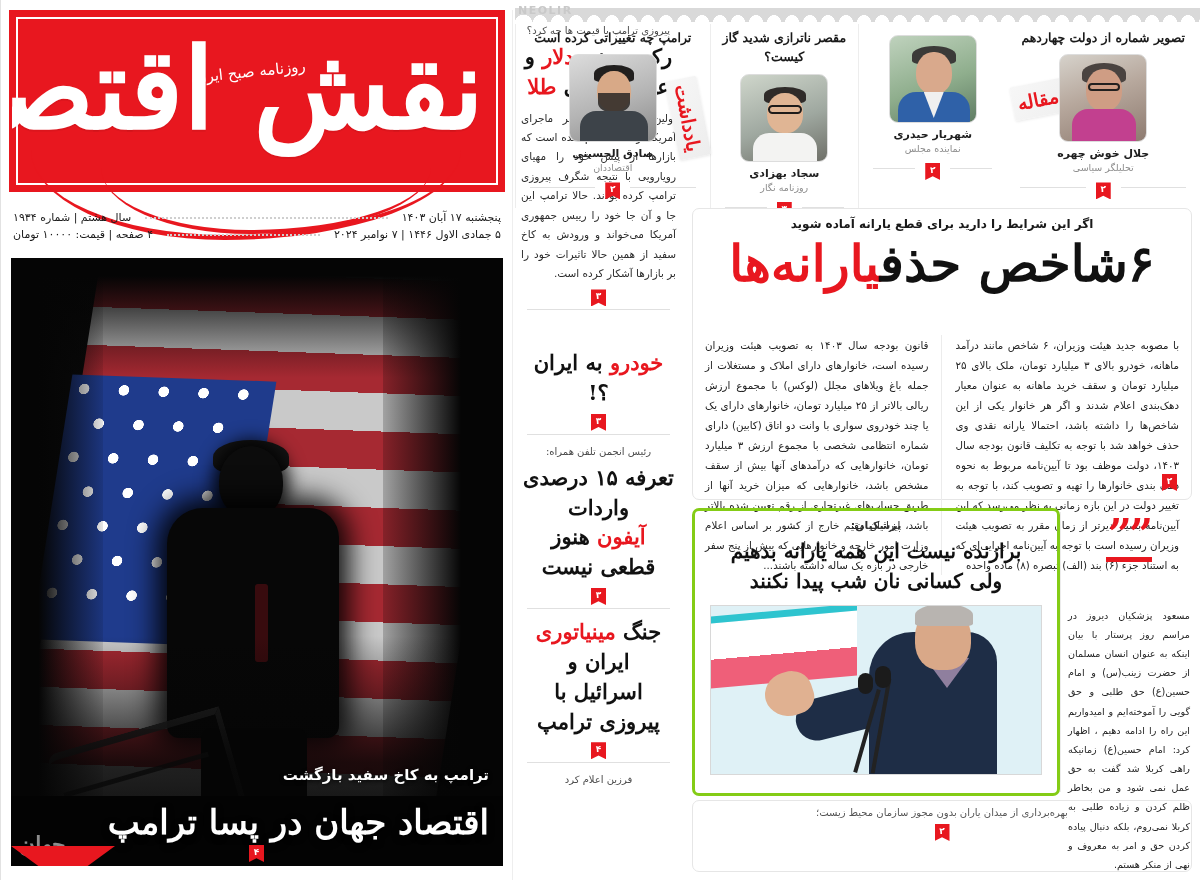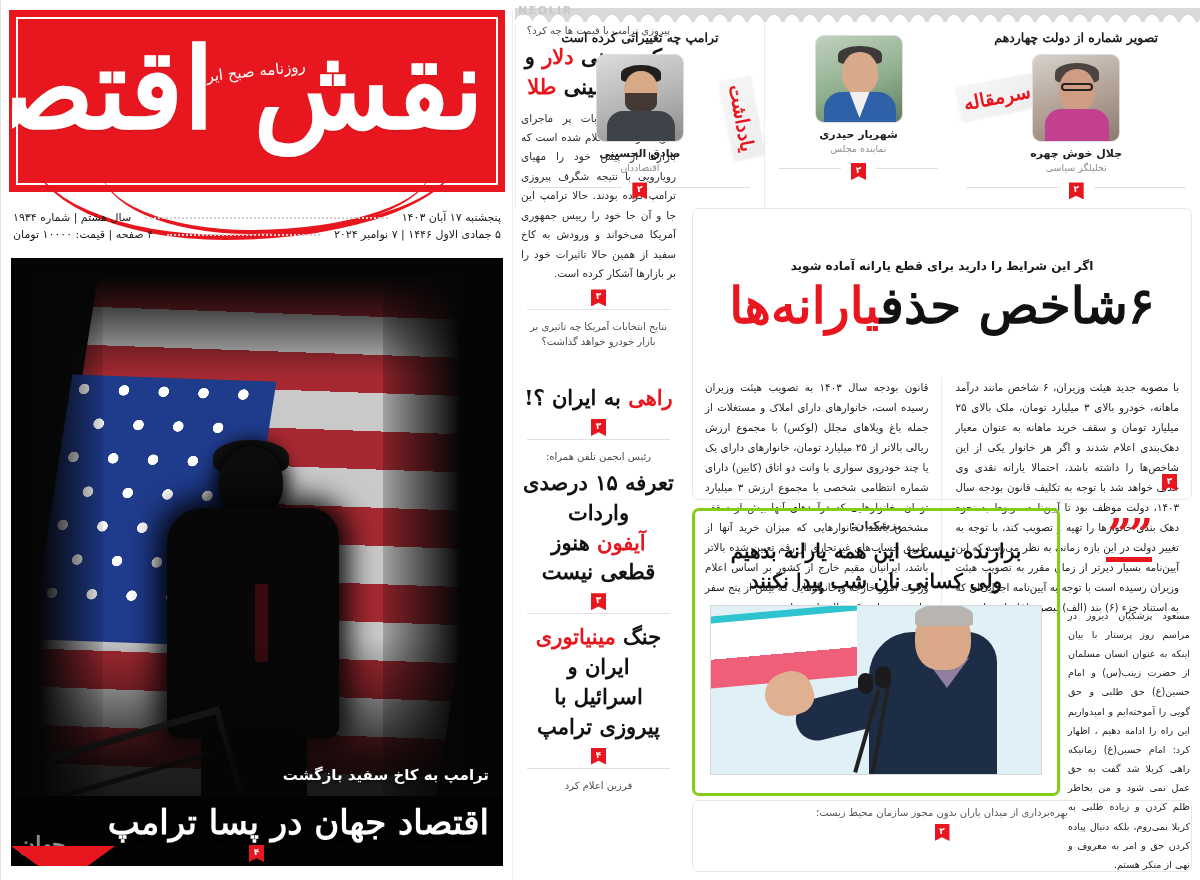--- a/index.html
+++ b/index.html
@@ -303,21 +303,21 @@
     box-shadow: 0 1px 3px rgba(0,0,0,0.09);
   }
   .stamp-editorial { left: 6px; top: 56px; }
   .stamp-note { right: 6px; top: 54px; writing-mode: vertical-rl; }
 
   .lead-block {
     position: absolute; left: 8px; top: 208px; width: 500px; height: 292px;
     border: 1px solid #e6e6e6; border-radius: 7px; padding: 8px 12px 10px;
     background: #fff;
   }
-  .lead-kicker { font-size: 12px; font-weight: 700; color: #1a1a1a; text-align: center; margin-top: 42px; }
+  .lead-kicker { font-size: 12px; font-weight: 700; color: #1a1a1a; text-align: center; }
   .lead-title {
     text-align: center; margin: 4px 0 10px;
     font-family: "DejaVu Serif", "Liberation Serif", serif;
     font-size: 50px; font-weight: 700; line-height: 1.15; color: #111;
     white-space: nowrap;
   }
   .lead-title .red { color: #e8171f; }
   .lead-cols { display: flex; gap: 14px; direction: rtl; }
   .lead-col {
     flex: 1; font-size: 10.3px; line-height: 1.95; text-align: justify; color: #222; margin-top: 32px;
@@ -478,24 +478,23 @@
       </div>
       <div class="lede">اولین نتایج انتخابات پر ماجرای آمریکا در حالی اعلام شده است که بازارها از پیش خود را مهیای رویارویی با نتیجه شگرف پیروزی ترامپ کرده بودند. حالا ترامپ این جا و آن جا خود را رییس جمهوری آمریکا می‌خواند و ورودش به کاخ سفید از همین حالا تاثیرات خود را بر بازارها آشکار کرده است.</div>
       <div class="center-mark"><span class="pg-mark">۳</span></div>
     </div>
 
     <div class="rule-row">
         <span class="rule"></span>
       </div>
 
     <div>
-      <div class="kicker">نتایج انتخابات آمریکا چه تاثیری بر بازار خودرو خواهد گذاشت؟</div>
       <div class="hl-2">
         <br>
-        <span class="hl-red">راهی</span><span> به ایران ؟!</span>
+        <span class="hl-red">خودرو</span><span> به ایران ؟!</span>
       </div>
       <div class="center-mark"><span class="pg-mark">۳</span></div>
     </div>
 
     <div class="rule-row">
         <span class="rule"></span>
       </div>
 
     <div>
       <div class="kicker">رئیس انجمن تلفن همراه:</div>
@@ -563,20 +562,36 @@
         </div>
         <div class="op-name">شهریار حیدری</div>
         <div class="op-role">نماینده مجلس</div>
         <div class="rule-row">
             <span class="rule"></span>
             <span class="pg-mark">۲</span>
             <span class="rule"></span>
           </div>
       </div>
 
+      <div class="card">
+        <div class="op-title">مقصر ناترازی شدید گاز کیست؟</div>
+        <div class="op-photo ph-c">
+          <div class="hair"></div>
+            <div class="face"></div>
+            <div class="glasses"></div>
+            <div class="shirt"></div>
+        </div>
+        <div class="op-name">سجاد بهزادی</div>
+        <div class="op-role">روزنامه نگار</div>
+        <div class="rule-row">
+            <span class="rule"></span>
+            <span class="pg-mark">۳</span>
+            <span class="rule"></span>
+          </div>
+      </div>
 
       <div class="card card-wide">
         <div class="stamp-label stamp-note">یادداشت</div>
         <div class="op-title">ترامپ چه تغییراتی کرده است</div>
         <div class="op-photo ph-d">
           <div class="hair"></div>
             <div class="face"></div>
             <div class="beard"></div>
             <div class="shirt"></div>
         </div>

